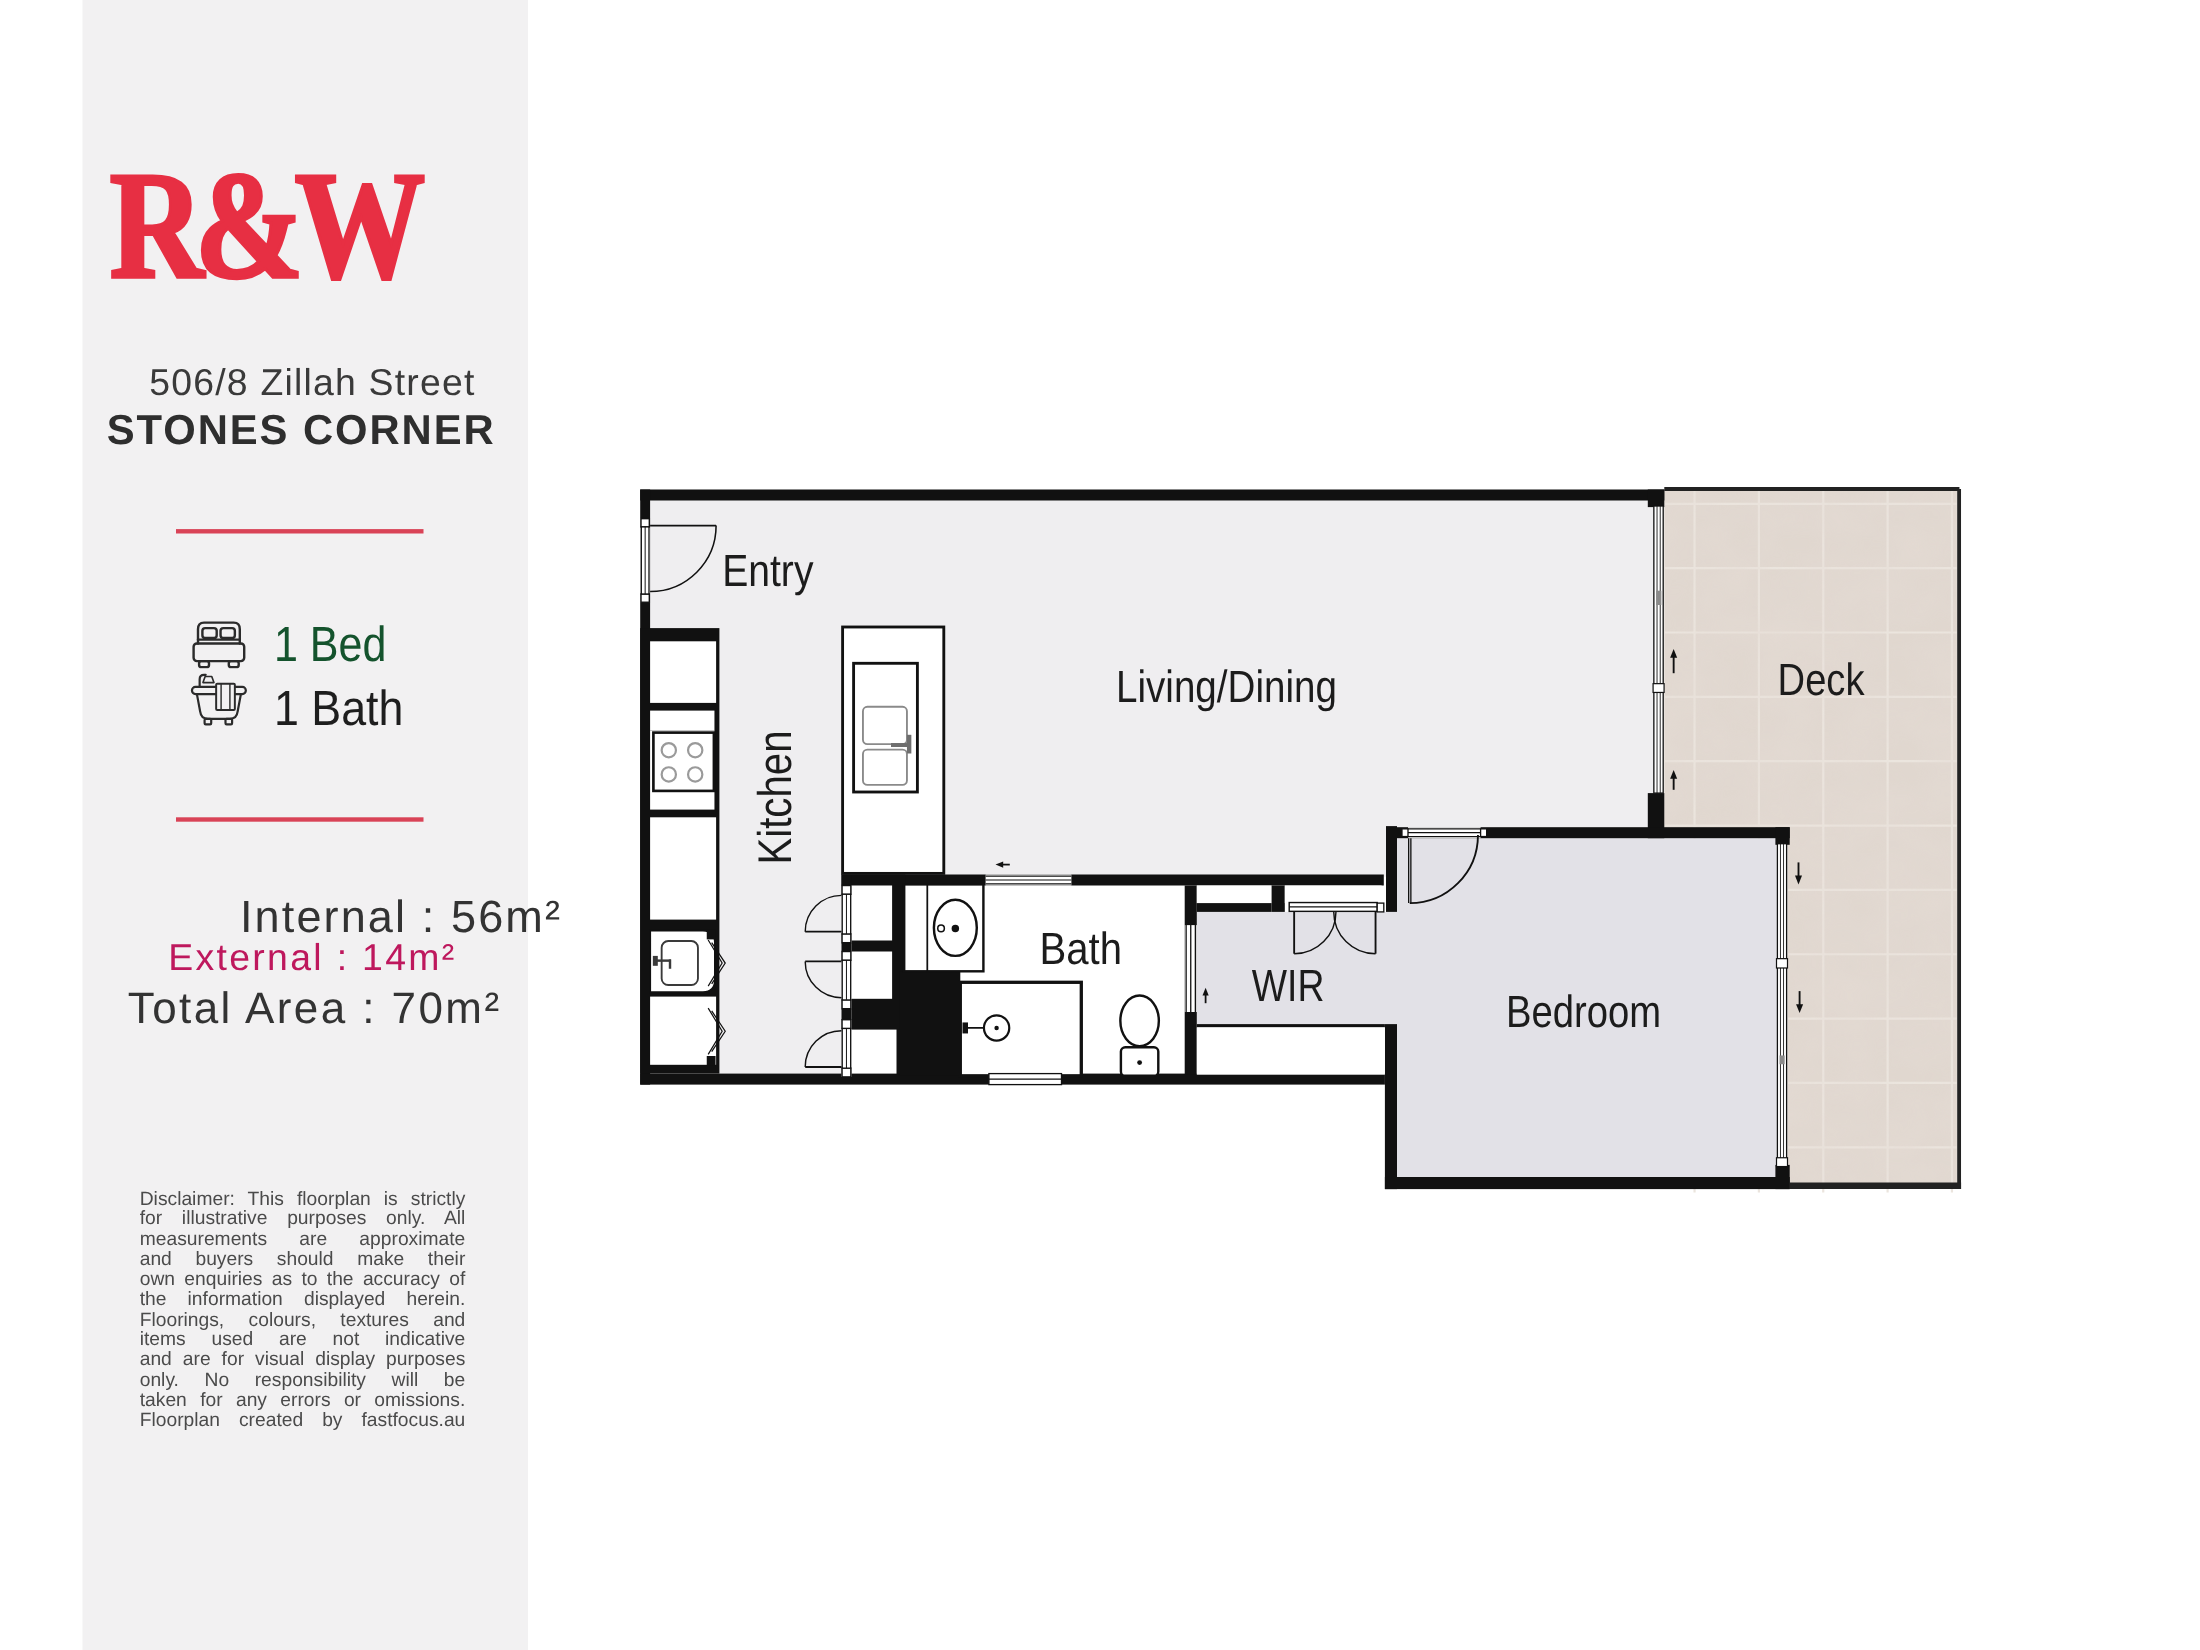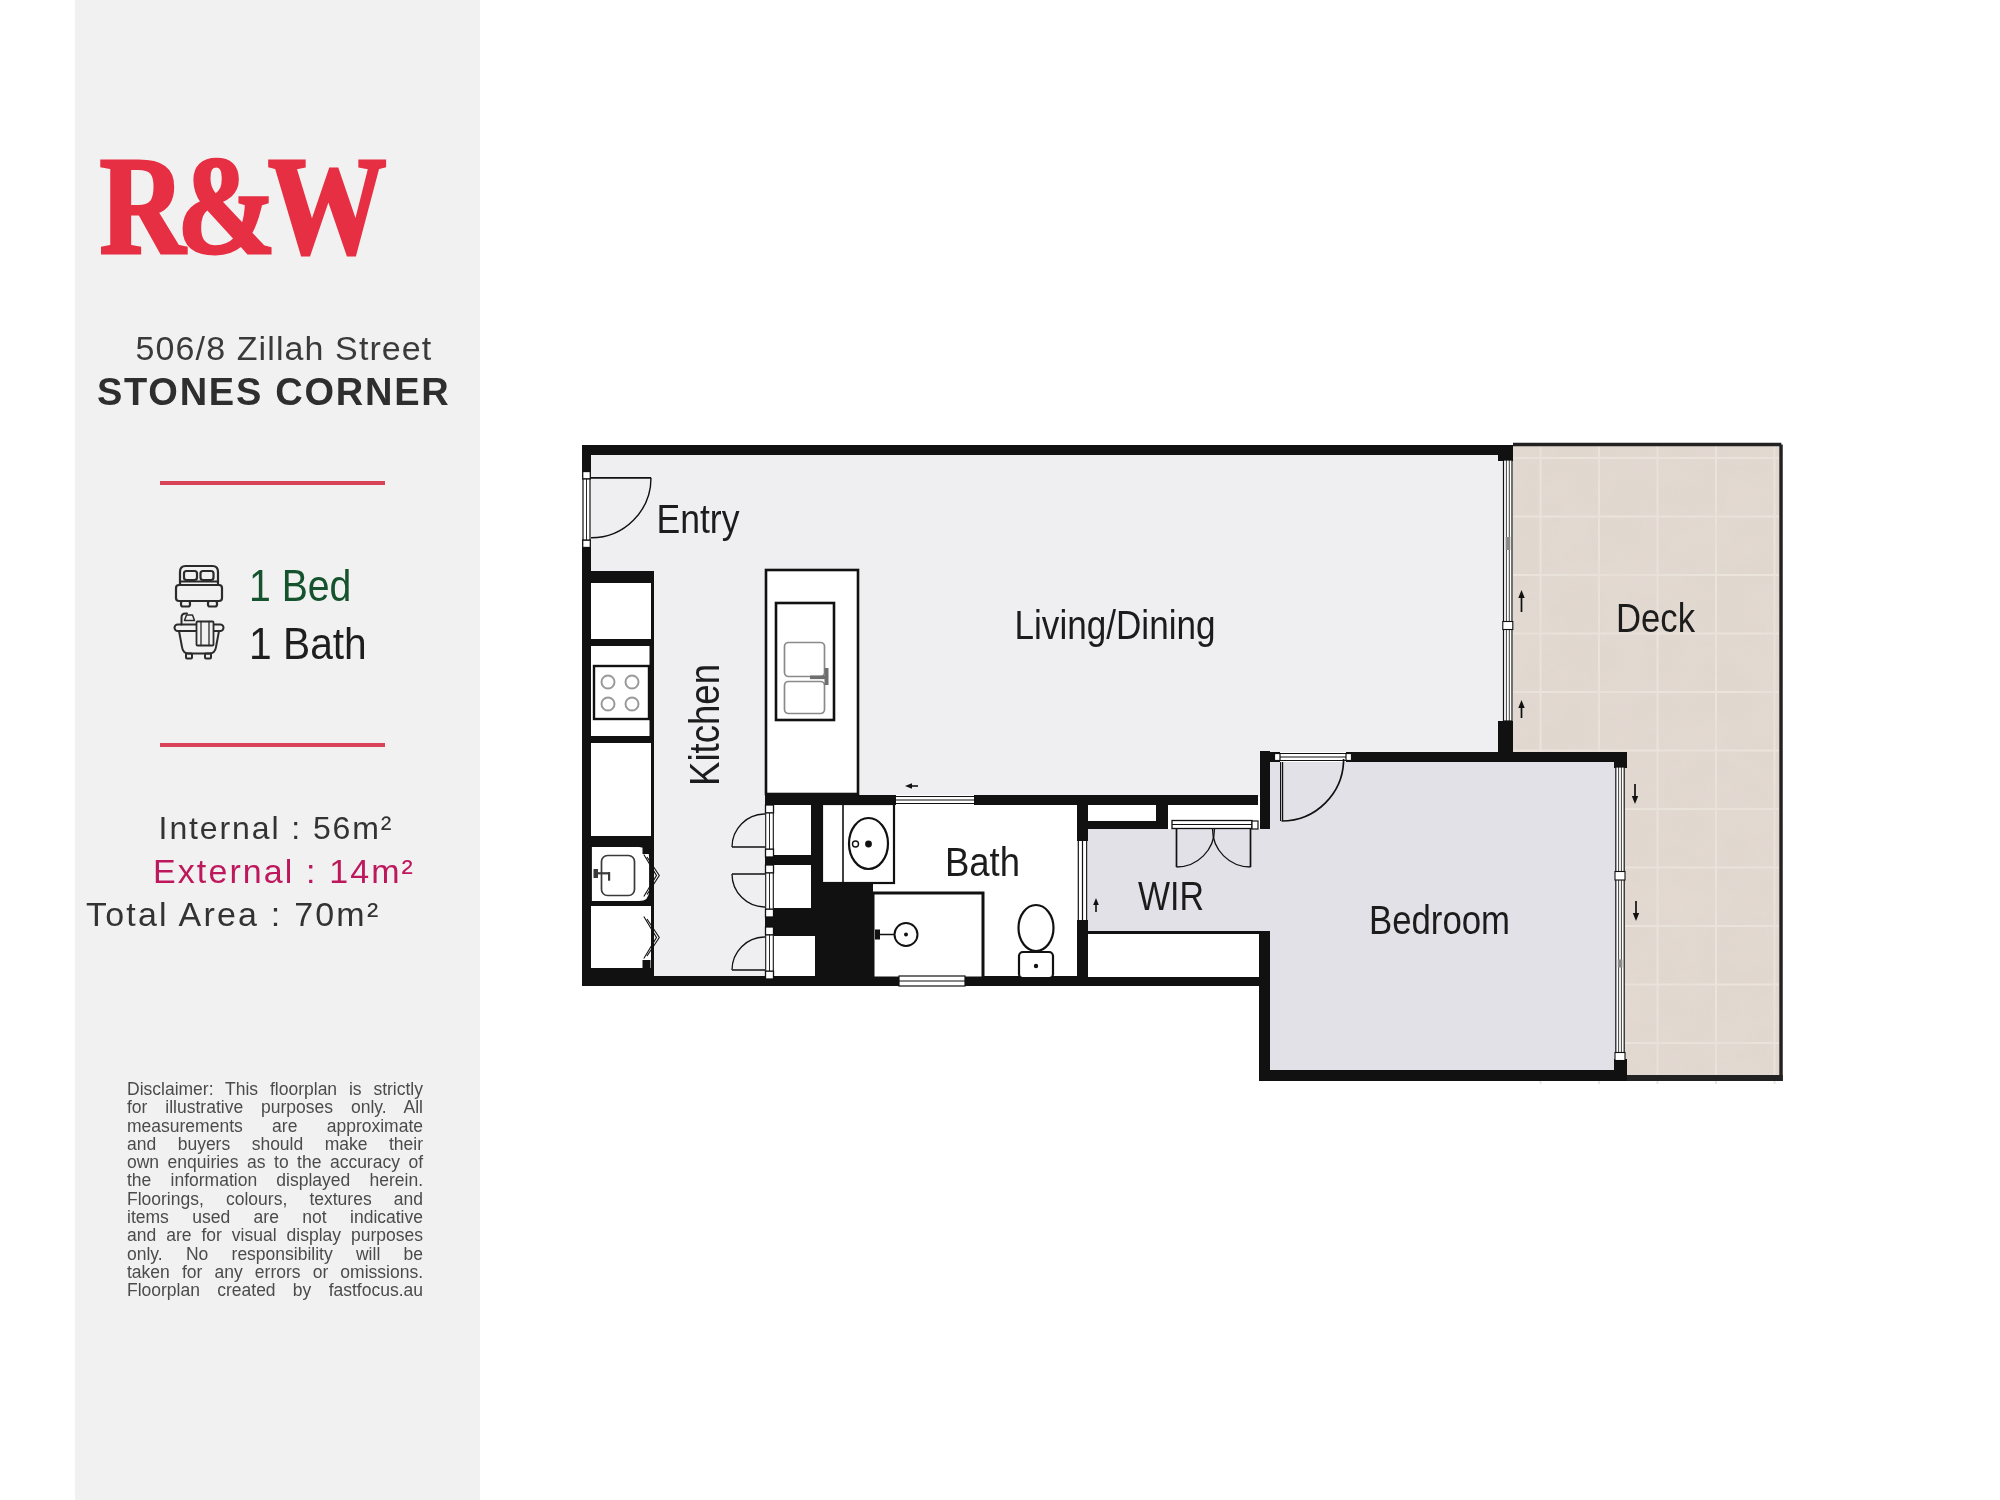--- a/index.html
+++ b/index.html
@@ -45,25 +45,25 @@
     <rect x="33" y="44.5" width="6" height="5" rx="1"></rect>
     <rect x="24.5" y="12.5" width="17" height="24" rx="1" fill="#f2f1f2" stroke-width="1.8"></rect>
     <path d="M29,12.5 V36.5 M37,12.5 V36.5" stroke-width="1.3"></path>
   </g>
 </svg>
 
 <div class="abs" style="left:249px;top:621px;font-size:45px;line-height:1;color:#1e1e1e;"><span style="display:inline-block;transform:scaleX(0.905);transform-origin:left;">1 Bath</span></div>
 
 <div class="abs" style="left:160px;top:743px;width:225px;height:4px;background:#d94357;"></div>
 
-<div class="abs" style="left:76px;top:810px;width:400px;text-align:center;font-size:32px;letter-spacing:1.9px;color:#333;">Internal : 56m²</div>
+<div class="abs" style="left:76px;top:810px;width:400px;text-align:right;font-size:41px;letter-spacing:1.9px;color:#333;padding-left:35px;">Internal : 56m²</div>
 
 <div class="abs" style="left:84px;top:852px;width:400px;text-align:center;font-size:34px;letter-spacing:2.1px;color:#be185d;">External : 14m²</div>
 
-<div class="abs" style="left:86px;top:895px;width:400px;font-size:34px;letter-spacing:2.2px;color:#333;">Total Area : 70m²</div>
+<div class="abs" style="left:86px;top:895px;width:400px;text-align:center;font-size:40px;letter-spacing:2.2px;color:#333;">Total Area : 70m²</div>
 
 <div class="abs" style="left:127px;top:1080px;width:296px;font-size:17.5px;line-height:18.3px;color:#4b4b4b;text-align:justify;text-align-last:justify;">Disclaimer: This floorplan is strictly<br>for illustrative purposes only. All<br>measurements are approximate<br>and buyers should make their<br>own enquiries as to the accuracy of<br>the information displayed herein.<br>Floorings, colours, textures and<br>items used are not indicative<br>and are for visual display purposes<br>only. No responsibility will be<br>taken for any errors or omissions.<br>Floorplan created by fastfocus.au</div>
 
 <svg class="abs" style="left:0;top:0;" width="2000" height="1500" viewBox="0 0 2000 1500">
 
   <g>
     <rect x="588" y="450" width="915" height="347" fill="#efeef0"></rect>
     <rect x="652" y="795" width="115" height="183" fill="#efeef0"></rect>
   </g>
 

